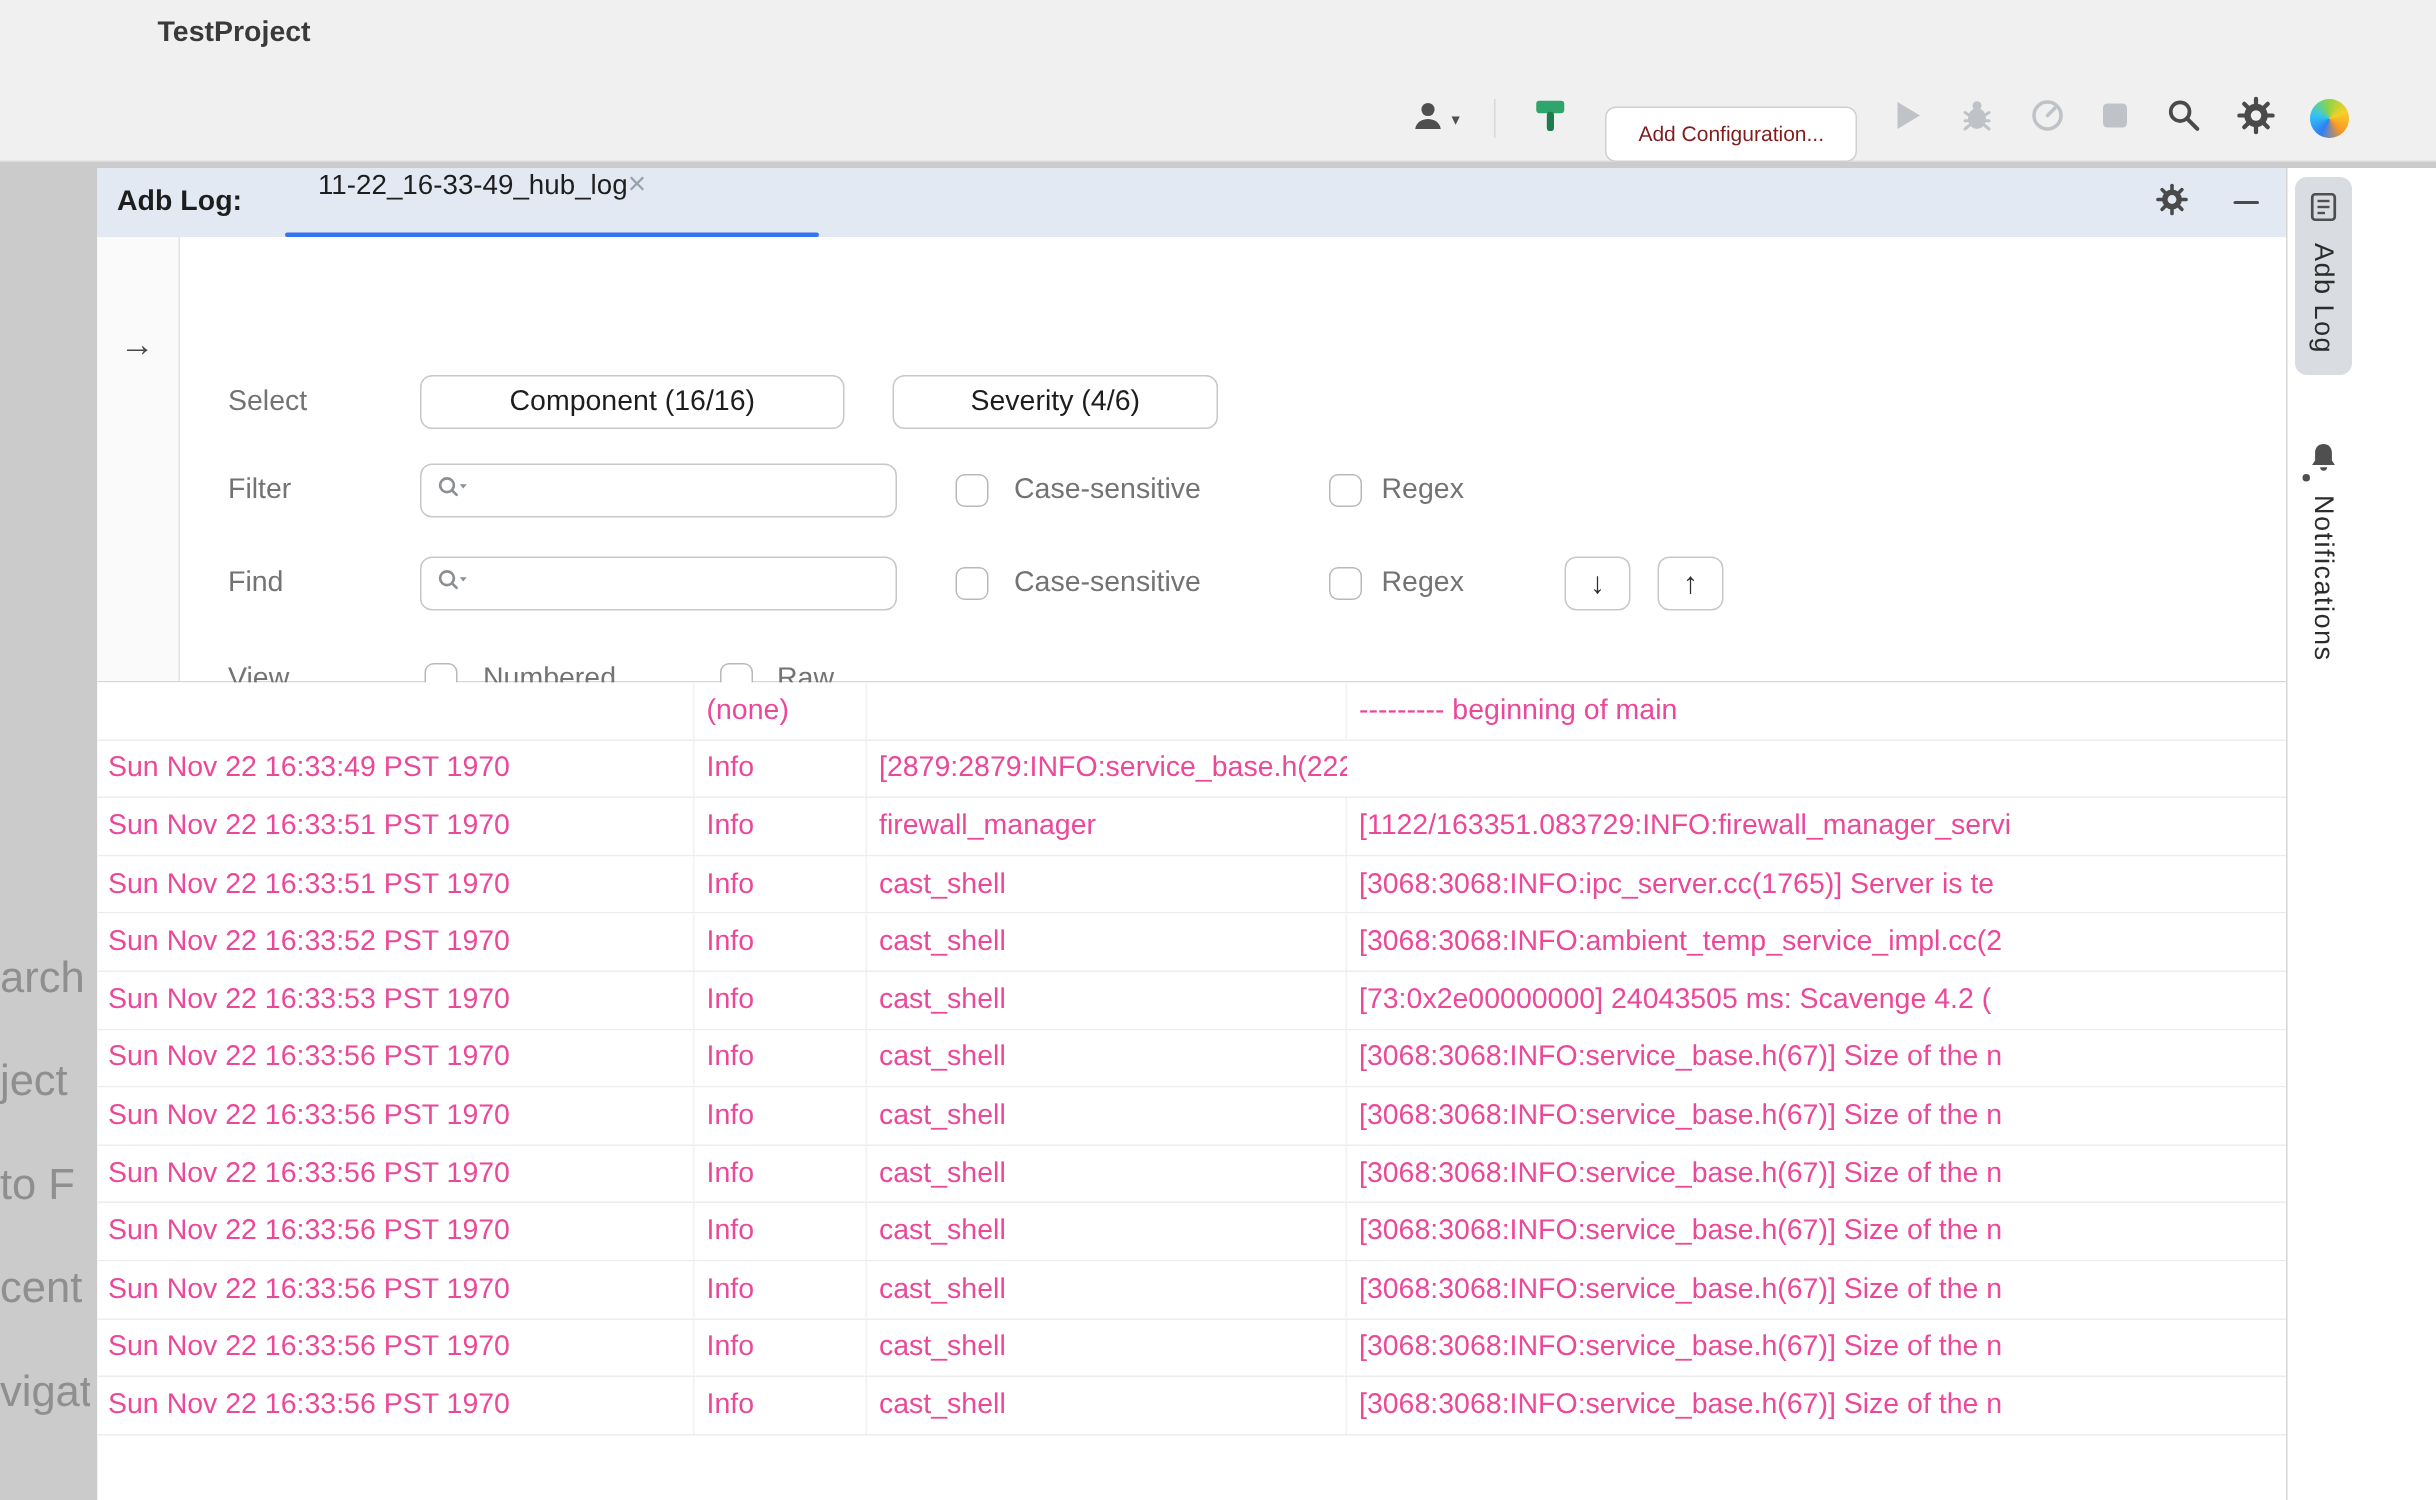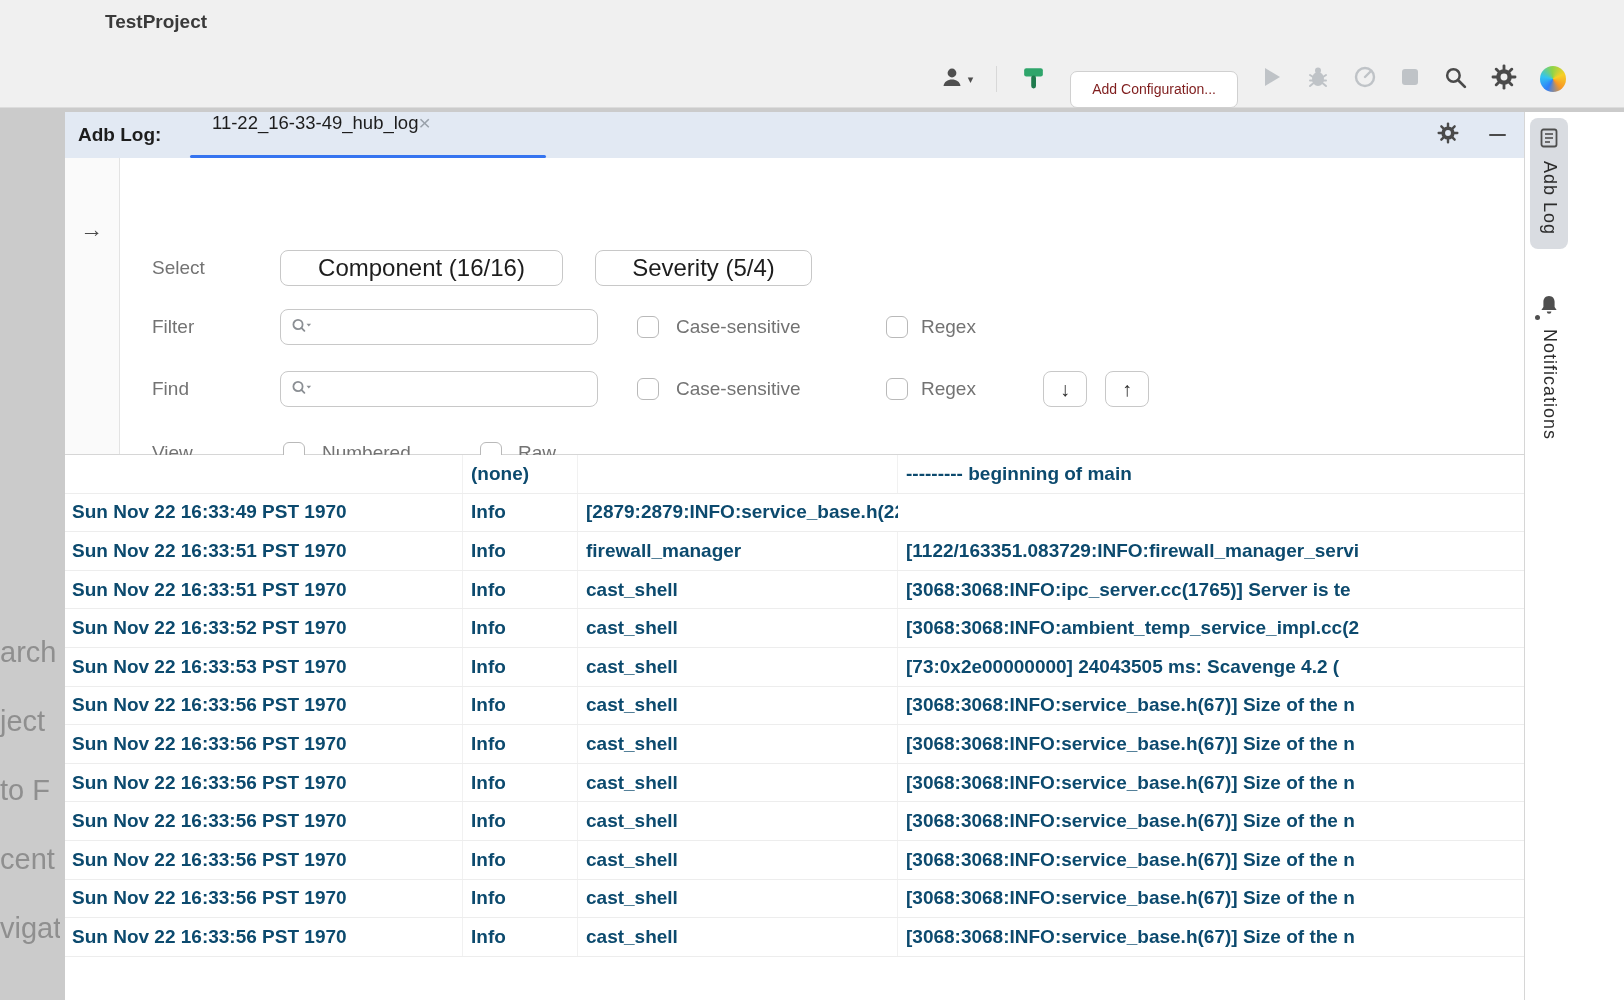--- a/index.html
+++ b/index.html
@@ -33,38 +33,38 @@
   .tw-header-actions { position:absolute; right:18px; top:0; height:46px; display:flex; align-items:center; gap:30px; }
   .hide-bar { width:17px; height:2.6px; background:#4a4a4a; border-radius:1px; }
 
   
   .filter-panel { position:absolute; left:0; top:46px; right:0; height:297px; background:#ffffff; border-bottom:1px solid #d6d6d6; }
   .filter-gutter { position:absolute; left:0; top:0; width:55px; height:100%; background:#fafafa; border-right:1px solid #e3e3e3; }
   .gutter-arrow { position:absolute; left:15px; top:58px; font-size:23px; font-weight:600; color:#4a4a4a; }
 
   .lbl { position:absolute; height:36px; line-height:36px; font-size:19px; color:#737373; }
   .btn { position:absolute; height:36px; background:#fff; border:1px solid #c8c8c8; border-radius:8px;
-         font-size:24px; color:#1d1d1d; font-family:inherit; display:flex; align-items:center; justify-content:center; }
+         font-size:19px; color:#1d1d1d; font-family:inherit; display:flex; align-items:center; justify-content:center; }
   .search-input { position:absolute; width:318px; height:36px; border:1px solid #c8c8c8; border-radius:8px;
                   background:#fff; display:flex; align-items:center; padding-left:10px; gap:6px; }
   .search-input input { border:none; outline:none; flex:1; height:30px; font-size:18px; font-family:inherit; background:transparent; }
   .checkbox { position:absolute; width:22px; height:22px; border:1.6px solid #b9b9b9; border-radius:6px; background:#fff; }
   .arrow-btn { position:absolute; width:44px; height:36px; background:#fff; border:1px solid #c8c8c8; border-radius:8px;
                font-size:20px; color:#2f2f2f; font-family:inherit; display:flex; align-items:center; justify-content:center; }
 
   
   .log-table { position:absolute; left:0; top:343px; right:0; bottom:0; overflow:hidden; background:#fff; }
   .thead { display:grid; grid-template-columns:398px 115px 320px 1fr; height:43px; background:#f4f4f4;
            border-bottom:1px solid #d8d8d8; }
   .hcell { display:flex; align-items:center; padding-left:21px; font-size:18.5px; color:#262626;
            border-right:1px solid #d8d8d8; }
   .hcell:last-child { border-right:none; }
   .trow { display:grid; grid-template-columns:398px 115px 320px 1fr; height:38.6px; background:#fff; border-bottom:1px solid #ededed; }
-  .tcell { display:flex; align-items:center; padding-left:8px; font-size:19px; color:#0c4a6e;
-           white-space:nowrap; overflow:hidden; border-right:1px solid #f1f1f1;font-weight:bold; }
+  .tcell { display:flex; align-items:center; padding-left:8px; font-size:19px; color:#ec4899;
+           white-space:nowrap; overflow:hidden; border-right:1px solid #f1f1f1; }
   .tcell.c0 { padding-left:7px; }
   .tcell.c3 { border-right:none; }
 
   
   .stripe { position:absolute; left:1524px; top:112px; right:0; bottom:0; background:#ffffff; border-left:1px solid #d6d6d6; }
   .stripe-tab { position:absolute; left:5px; width:38px; display:flex; flex-direction:column; align-items:center;
                 gap:9px; padding:10px 0 14px; border-radius:8px; }
   .stripe-tab.active { background:#d9dce1; }
   .vtext { writing-mode:vertical-rl; font-size:18px; color:#2c2c2c; letter-spacing:1px; }
   .bell-wrap { position:relative; }
@@ -206,21 +206,21 @@
     </div>
   </div>
 
   <div class="filter-panel">
     <div class="filter-gutter">
       <span class="gutter-arrow">→</span>
     </div>
 
     <div class="lbl" style="left:87px; top:92px;">Select</div>
     <button class="btn" style="left:215px; top:92px; width:283px;">Component (16/16)</button>
-    <button class="btn" style="left:530px; top:92px; width:217px;">Severity (5/4)</button>
+    <button class="btn" style="left:530px; top:92px; width:217px;">Severity (4/6)</button>
 
     <div class="lbl" style="left:87px; top:151px;">Filter</div>
     <div class="search-input" style="left:215px; top:151px;">
       <span>
         <svg width="22" height="17" viewBox="0 0 22 17">
             <circle cx="7" cy="7.5" r="4.6" fill="none" stroke="#8b8f94" stroke-width="1.8"></circle>
             <line x1="10.4" y1="10.9" x2="13.4" y2="13.9" stroke="#8b8f94" stroke-width="1.8" stroke-linecap="round"></line>
             <path d="M15.5 6.8 h4.6 l-2.3 2.8 z" fill="#8b8f94"></path>
           </svg>
       </span>

